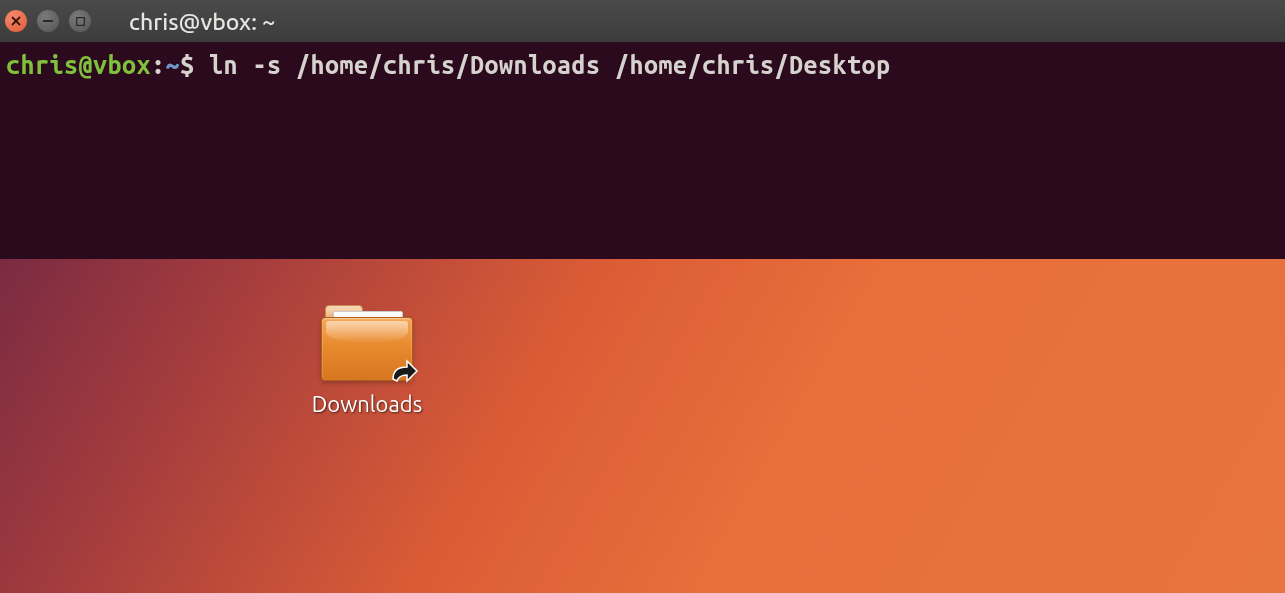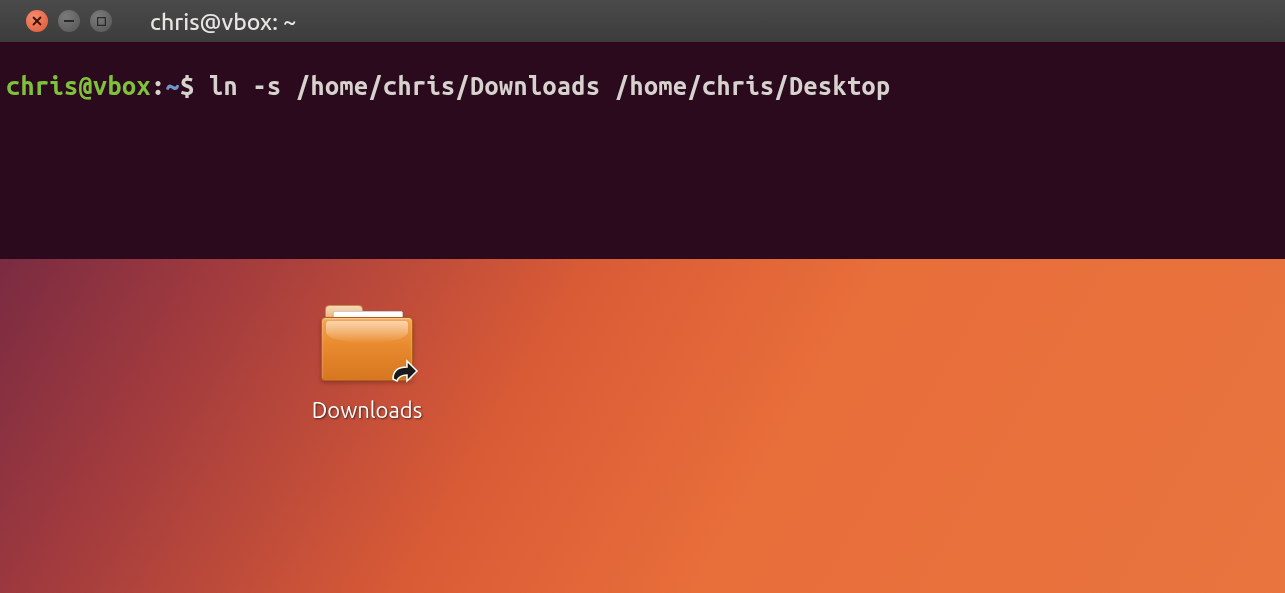--- a/index.html
+++ b/index.html
@@ -8,21 +8,21 @@
       height: 593px;
       overflow: hidden;
       font-family: "Ubuntu Mono", "DejaVu Sans Mono", monospace;
       position: relative;
     }
     .titlebar {
       height: 42px;
       background: linear-gradient(to bottom, #4a4a4a, #3c3c3c);
       display: flex;
       align-items: center;
-      padding-left: 26px;
+      padding-left: 5px;
       gap: 10px;
     }
     .win-btn {
       width: 22px;
       height: 22px;
       border-radius: 50%;
       display: flex;
       align-items: center;
       justify-content: center;
       font-size: 13px;
@@ -37,21 +37,21 @@
     .title-text {
       margin-left: 28px;
       color: #e8e6e3;
       font-family: "Ubuntu", sans-serif;
       font-size: 23px;
       font-weight: 500;
     }
     .terminal {
       height: 217px;
       background: #2c0a1e;
-      padding: 29px 6px;
+      padding: 8px 6px;
       font-size: 25px;
       line-height: 1.25;
       font-weight: 600;
       letter-spacing: 0.5px;
     }
     .term-line { white-space: pre; }
     .p-user { color: #7fc13b; }
     .p-colon { color: #d6d3cf; }
     .p-tilde { color: #6f97c9; }
     .p-dollar { color: #d6d3cf; }
@@ -110,21 +110,21 @@
       background: linear-gradient(to bottom, rgba(255,255,255,0.55), rgba(255,255,255,0));
       border-radius: 3px 3px 50% 50%;
     }
     .shortcut-arrow {
       position: absolute;
       right: -6px; bottom: -4px;
       width: 30px; height: 26px;
       z-index: 3;
     }
     .icon-label {
-      margin-top: 16px;
+      margin-top: 10px;
       color: #fff;
       font-family: "Ubuntu", sans-serif;
       font-size: 22px;
       text-shadow: 1px 1px 2px rgba(0,0,0,0.6);
     }
   </style>
 </head>
 <body>
 
 <div class="titlebar">

